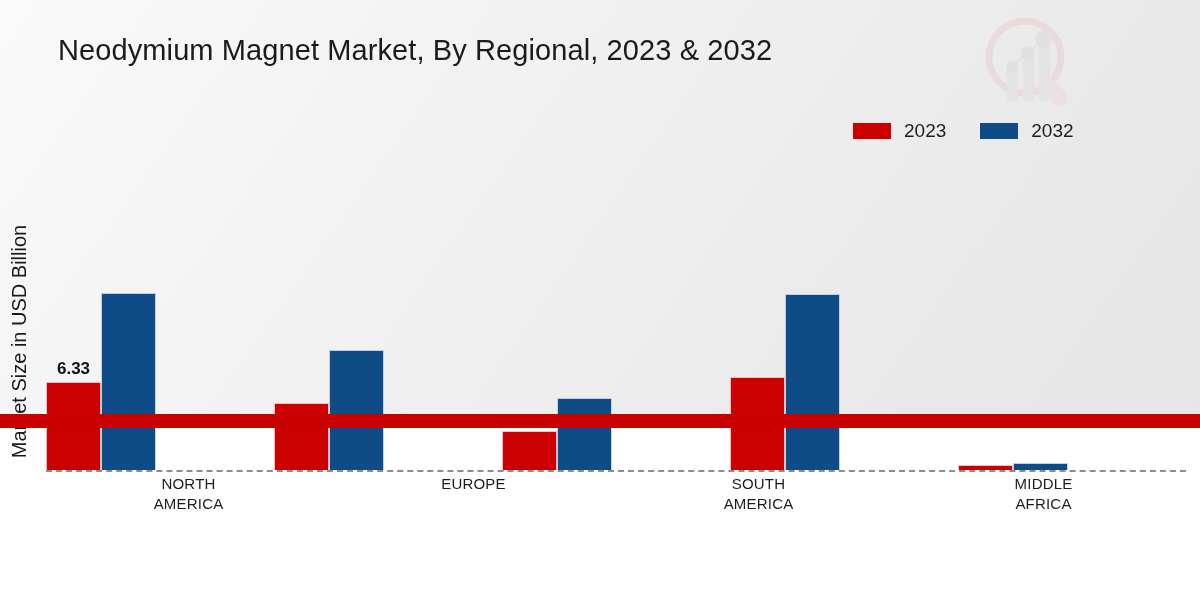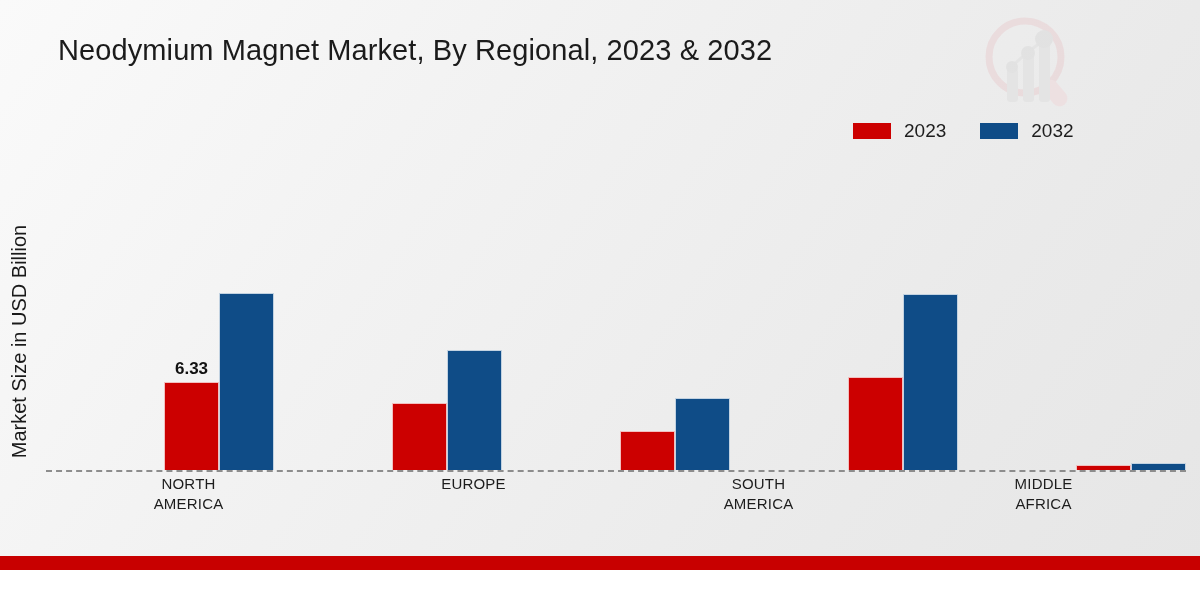--- a/index.html
+++ b/index.html
@@ -1,21 +1,21 @@
 <!DOCTYPE html>
 <html><head>
 <meta charset="utf-8">
 <style>
   * { margin:0; padding:0; box-sizing:border-box; }
   html, body {
     width:1200px; height:600px; overflow:hidden;
     font-family:"Liberation Sans", sans-serif;
   }
   #page {
-    position:relative; width:1200px; height:570px;
+    position:relative; width:1200px; height:428px;
     background:linear-gradient(125deg,#fafafa 0%,#f2f2f2 35%,#eaeaea 75%,#e6e6e6 100%);
   }
 
   
   #watermark {
     position:absolute; left:975px; top:10px; width:110px; height:105px;
     opacity:.45; pointer-events:none;
   }
 
   
@@ -48,21 +48,21 @@
   #baseline {
     position:absolute; left:0; top:320px; width:1140px; height:0;
     border-top:2px dashed #8d8d8d;
   }
   #groups {
     position:absolute; left:0; top:0; width:1140px; height:320px;
     display:flex; align-items:flex-end;
   }
   .group {
     flex:1 1 0; height:320px; position:relative;
-    display:flex; justify-content:flex-end; align-items:flex-end; gap:0;
+    display:flex; justify-content:flex-start; align-items:flex-end; gap:0;
   }
   .bar-wrap { position:relative; width:55px; display:flex; align-items:flex-end; height:320px; }
   .bar {
     width:55px; display:block;
     border:1px solid rgba(255,255,255,.75);
     border-bottom:none;
   }
   .bar.red  { background:#CC0000; }
   .bar.blue { background:#0F4C87; }
   .bar-value {

